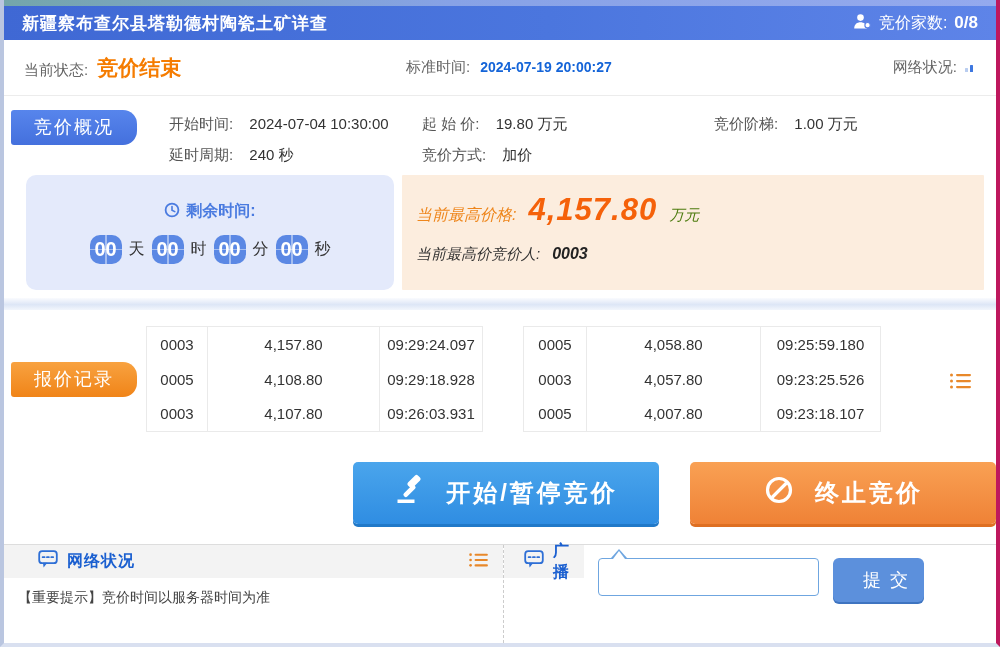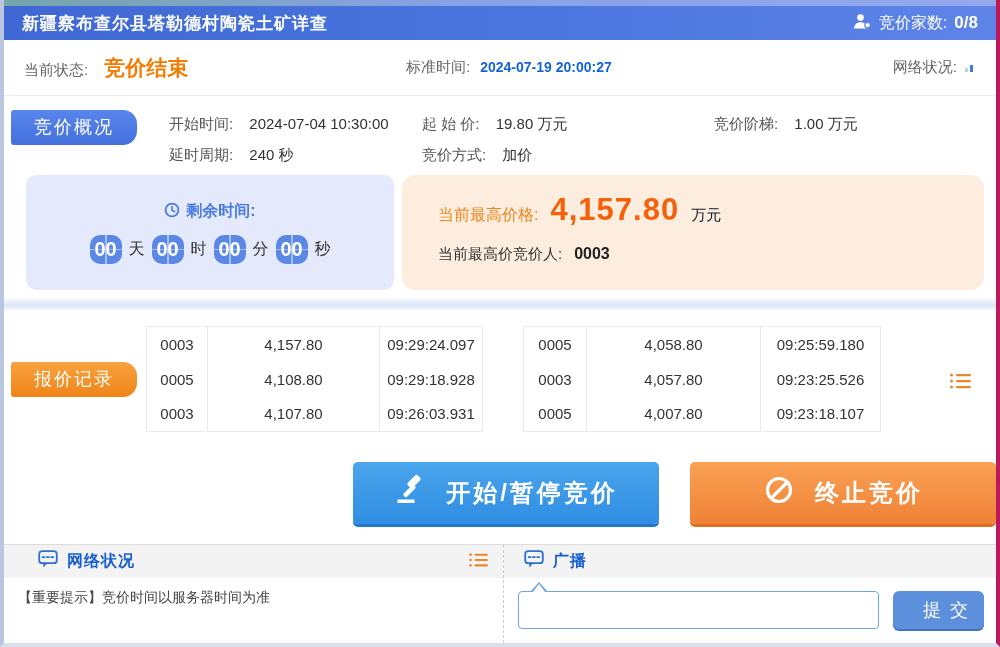--- a/index.html
+++ b/index.html
@@ -15,21 +15,21 @@
   .titlebar {
     height:34px; flex:0 0 34px; display:flex; align-items:center; padding:0 18px;
     background:linear-gradient(90deg,#3f68d4 0%,#4b76de 55%,#5e84e8 100%); color:#fff;
   }
   .tb-title { font-size:17px; font-weight:bold; letter-spacing:1px; }
   .tb-right { margin-left:auto; display:flex; align-items:center; gap:7px; font-size:16px; }
   .tb-count { font-weight:bold; font-size:17px; }
 
   
   .statusbar { height:56px; flex:0 0 56px; display:flex; align-items:center; padding:0 20px; border-bottom:1px solid #ececec; background:#fff; }
-  .sb-status { display:flex; align-items:baseline; gap:16px; width:382px; }
+  .sb-status { display:flex; align-items:baseline; gap:9px; width:382px; }
   .sb-time   { display:flex; align-items:baseline; gap:10px; flex:1; }
   .sb-net    { display:flex; align-items:flex-end; gap:8px; }
   .label-sm  { color:#666; font-size:15px; }
   .status-value { color:#f57c00; font-size:21px; font-weight:bold; }
   .time-value   { color:#1464d8; font-size:14px; font-weight:bold; }
 
   
   .tag { flex:0 0 126px; width:126px; height:35px; line-height:35px; text-align:center; color:#fff;
          font-size:18px; letter-spacing:2px; border-radius:3px 14px 14px 3px; }
   .tag-blue   { background:linear-gradient(180deg,#5785ec,#4470dd); }
@@ -46,25 +46,25 @@
   .panels-row { margin-top:10px; display:flex; gap:8px; padding:0 12px 0 22px; height:115px; flex:0 0 115px; }
   .countdown-panel { width:368px; flex:0 0 368px; background:#e4eafb; border-radius:10px;
                      display:flex; flex-direction:column; align-items:center; justify-content:center; gap:13px; }
   .cd-title { display:flex; align-items:center; gap:6px; color:#4a7be0; font-size:16px; font-weight:bold; }
   .cd-digits { display:flex; align-items:center; gap:7px; font-size:16px; color:#333; }
   .digit { width:32px; height:29px; border-radius:10px; background-color:#5b88e4; color:#fff;
            font-size:20px; font-weight:bold; display:flex; align-items:center; justify-content:center;
            background-image:
              linear-gradient(90deg, transparent 47%, rgba(255,255,255,.45) 47%, rgba(255,255,255,.45) 53%, transparent 53%),
              linear-gradient(180deg, transparent 47%, rgba(255,255,255,.45) 47%, rgba(255,255,255,.45) 53%, transparent 53%); }
-  .highest-panel { flex:1; background:#fcedde; border-radius:13px; padding:17px 36px; }
+  .highest-panel { flex:1; background:#fcedde; border-radius:1px; padding:17px 14px;font-style:italic; }
   .hp-price-row { display:flex; align-items:baseline; gap:12px; }
   .hp-label { color:#ee861c; font-size:16px; }
   .hp-price { color:#f5610a; font-size:31px; font-weight:bold; letter-spacing:1px; }
-  .hp-unit  { color:#0f172a; font-size:15px; }
+  .hp-unit  { color:#4d7c0f; font-size:15px; }
   .hp-bidder-row { margin-top:17px; font-size:15px; color:#333; display:flex; gap:12px; align-items:baseline; }
   .hp-bidder { font-weight:bold; color:#222; font-size:16px; }
 
   .soft-divider { margin-top:8px; height:12px; flex:0 0 12px;
                   background:linear-gradient(180deg,#fafbfe 0%,#dde6f6 55%,#f2f6fc 100%); }
 
   
   .records { display:flex; align-items:center; padding:16px 12px 8px 7px; }
   .tables { display:flex; gap:40px; margin-left:9px; }
   .bid-table { border-collapse:collapse; font-size:15px; color:#333; border:1px solid #eaeaea; }
@@ -79,35 +79,35 @@
   .big-btn { width:306px; height:62px; border:none; border-radius:5px; color:#fff; cursor:pointer;
              font-size:24px; font-weight:bold; letter-spacing:3px;
              display:flex; align-items:center; justify-content:center; gap:20px;
              font-family:"Liberation Sans","DejaVu Sans",sans-serif; }
   .btn-blue   { background:linear-gradient(180deg,#4aa5ec,#2f8de2); box-shadow:0 3px 0 #2179c8; }
   .btn-orange { background:linear-gradient(180deg,#f9a154,#ef8236); box-shadow:0 3px 0 #de6f22; }
 
   
   .bottom-section { margin-top:20px; flex:1; display:flex; border-top:1px solid #dddddd; min-height:0; }
   .bcol-left  { width:499px; flex:0 0 499px; display:flex; flex-direction:column; }
-  .bcol-right { flex:1; border-left:1px dashed #cccccc; display:flex; flex-direction:column; }
+  .bcol-right { flex:1; border-left:1px dashed #cccccc; display:flex; }
   .col-header { background:#f3f3f3; height:33px; flex:0 0 33px; display:flex; align-items:center; gap:9px; padding:0 14px 0 34px; }
   .bcol-right .col-header { padding-left:20px; }
   .col-title { color:#1a5fd0; font-weight:bold; font-size:16px; letter-spacing:1px; }
   .col-header .list-icon-btn { margin-left:auto; background:none; border:none; cursor:pointer; }
   .notice-text { padding:11px 14px; font-size:14px; color:#444; }
   .broadcast-body { display:flex; align-items:flex-start; gap:14px; padding:13px 12px 0 14px; }
   .input-wrap { flex:1; position:relative; }
   .input-wrap::before { content:""; position:absolute; top:-9px; left:13px;
       border-left:8px solid transparent; border-right:8px solid transparent; border-bottom:9px solid #6fa6e0; }
   .input-wrap::after  { content:""; position:absolute; top:-7px; left:15px;
       border-left:6px solid transparent; border-right:6px solid transparent; border-bottom:8px solid #ffffff; }
   .broadcast-input { width:100%; height:38px; border:1px solid #6fa6e0; border-radius:4px; outline:none;
       font-size:15px; padding:0 10px; font-family:"Liberation Sans","DejaVu Sans",sans-serif; }
-  .submit-btn { width:91px; height:38px; border:none; border-radius:6px; background:#5c90dc; color:#fff;
+  .submit-btn { width:91px; height:44px; border:none; border-radius:6px; background:#5c90dc; color:#fff;
       font-size:18px; letter-spacing:2px; box-shadow:0 2px 0 #3e74c0; cursor:pointer;
       font-family:"Liberation Sans","DejaVu Sans",sans-serif;padding-left:16px; }
 </style>
 </head>
 <body>
 
 <div class="page">
   <div class="top-edge"></div>
 
   <div class="titlebar">

